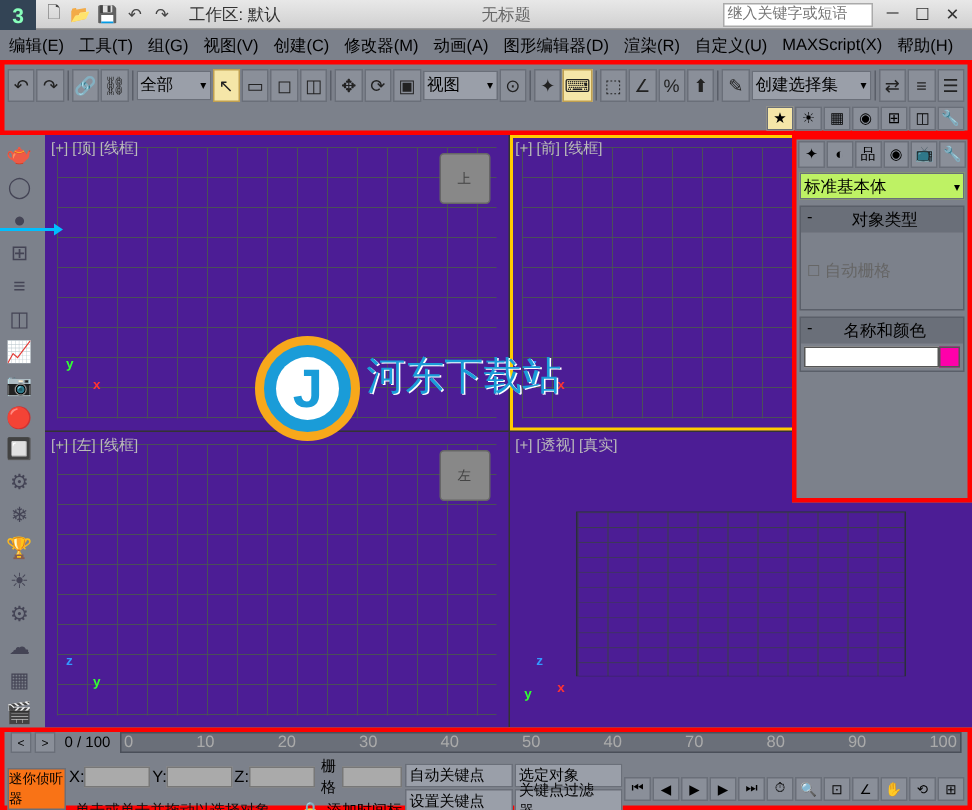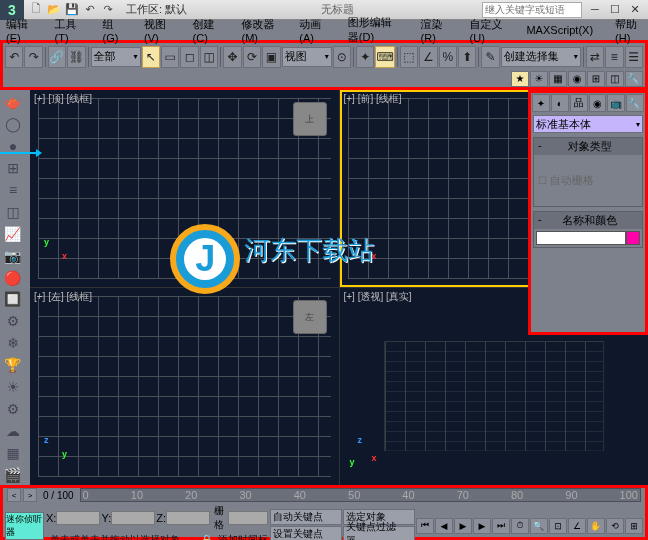--- a/index.html
+++ b/index.html
@@ -6,64 +6,64 @@
 body{width:648px;height:540px;background:#7c818b;overflow:hidden;position:relative}
 .titlebar{height:20px;background:linear-gradient(#e8e8e8,#d0d0d0);display:flex;align-items:center;border-bottom:1px solid #888}
 .titlebar .logo{width:24px;height:20px;background:#345;display:flex;align-items:center;justify-content:center;color:#8fb;font-weight:bold;font-size:14px}
 .titlebar .qat{display:flex;gap:2px;padding:0 4px}
 .titlebar .qat span{width:16px;height:16px;display:flex;align-items:center;justify-content:center;color:#444}
 .titlebar .workspace{color:#333;padding:0 6px}
 .titlebar .title{flex:1;text-align:center;color:#666}
 .titlebar .searchbox{width:100px;height:16px;background:#fff;border:1px solid #aaa;font-size:10px;padding:0 2px;color:#999}
 .titlebar .wincontrols{display:flex;gap:2px;padding:0 4px}
 .titlebar .wincontrols span{width:18px;text-align:center;color:#333}
-.menubar{height:20px;background:#7c818b;display:flex;align-items:center;padding:0 2px;gap:14px;color:#000}
+.menubar{height:20px;background:#7c818b;display:flex;align-items:center;padding:0 2px;gap:2px;color:#000}
 .menubar span{padding:2px 4px;font-size:11px}
 .toolbar{height:30px;background:#7c818b;border-top:3px solid red;border-left:3px solid red;border-right:3px solid red;display:flex;align-items:center;padding:2px;gap:1px}
 .tb-btn{width:22px;height:22px;background:#8a8f99;border:1px solid #6a6f79;display:flex;align-items:center;justify-content:center;font-size:12px;color:#222}
 .tb-btn.active{background:#f5e6a8;border:1px solid #c0a050}
 .tb-sep{width:1px;height:20px;background:#5a5f69;margin:0 1px}
 .tb-dropdown{height:20px;background:#9a9fa9;border:1px solid #6a6f79;padding:0 2px;font-size:11px;display:flex;align-items:center;min-width:50px}
 .tb-dropdown::after{content:"▾";margin-left:auto;font-size:8px}
 .annotations{height:20px;background:#7c818b;border-bottom:3px solid red;border-left:3px solid red;border-right:3px solid red;display:flex;align-items:center;justify-content:flex-end;padding:2px;gap:1px}
 .ann-btn{width:18px;height:16px;background:#8a8f99;border:1px solid #6a6f79;display:flex;align-items:center;justify-content:center;font-size:10px}
 .ann-btn.gold{background:#f5e6a8}
 .main{position:absolute;top:90px;left:30px;right:0;bottom:55px;display:flex}
 .leftbar{position:absolute;top:90px;left:2px;width:26px;bottom:55px;display:flex;flex-direction:column;gap:1px;padding-top:2px}
 .leftbar .lb-btn{width:22px;height:22px;background:transparent;display:flex;align-items:center;justify-content:center;font-size:14px;color:#445}
 .viewports{flex:1;display:grid;grid-template-columns:1fr 1fr;grid-template-rows:1fr 1fr;gap:1px;background:#333;position:relative}
-.viewport{background:#0f172a;position:relative;overflow:hidden}
+.viewport{background:#4c1d95;position:relative;overflow:hidden}
 .viewport.active{outline:2px solid #ffcc00;outline-offset:-2px}
 .vp-label{position:absolute;top:2px;left:4px;color:#bbb;font-size:10px;z-index:5}
 .vp-grid{position:absolute;inset:8px;background-image:linear-gradient(#4a4f59 1px,transparent 1px),linear-gradient(90deg,#4a4f59 1px,transparent 1px);background-size:20px 20px}
 .vp-axis{position:absolute;bottom:10px;left:10px;width:40px;height:40px}
 .vp-axis .ax{position:absolute;font-size:9px;font-weight:bold}
 .vp-cube{position:absolute;top:12px;right:12px;width:34px;height:34px;background:#888;border:1px solid #666;display:flex;align-items:center;justify-content:center;color:#444;font-size:9px;border-radius:3px}
 .persp-floor{position:absolute;left:50%;top:55%;transform:translate(-50%,-50%) rotateX(60deg);width:220px;height:220px;background-image:linear-gradient(#3a3f49 1px,transparent 1px),linear-gradient(90deg,#3a3f49 1px,transparent 1px);background-size:20px 20px;border:1px solid #2a2f39}
 .rightpanel{width:120px;background:#7c818b;border:3px solid red;display:flex;flex-direction:column;position:absolute;right:0;top:0;bottom:38%}
 .rp-tabs{height:20px;display:flex;gap:1px;padding:1px;justify-content:flex-end}
 .rp-tab{width:18px;height:18px;background:#8a8f99;border:1px solid #6a6f79;display:flex;align-items:center;justify-content:center;font-size:10px}
-.rp-dropdown{margin:2px;height:18px;background:#c4b5fd;border:1px solid #6a6f79;padding:0 2px;display:flex;align-items:center;font-size:11px}
+.rp-dropdown{margin:2px;height:18px;background:#bef264;border:1px solid #6a6f79;padding:0 2px;display:flex;align-items:center;font-size:11px}
 .rp-dropdown::after{content:"▾";margin-left:auto;font-size:8px}
 .rp-section{margin:2px;border:1px solid #5a5f69;background:#7c818b}
 .rp-section-title{background:#6a6f79;padding:1px 4px;font-size:11px;text-align:center;color:#000}
 .rp-checkbox{padding:18px 4px;font-size:10px;color:#666}
 .rp-grid{display:grid;grid-template-columns:1fr 1fr;gap:1px;padding:1px}
 .rp-grid button{height:18px;background:#9a9fa9;border:1px solid #6a6f79;font-size:11px;padding:0}
 .rp-colorswatch{height:14px;margin:2px;display:flex}
 .rp-colorswatch .sw{flex:1;background:#fff;border:1px solid #555}
 .rp-colorswatch .sw.pink{flex:0 0 14px;background:#f0a}
 .bottompanel{position:absolute;bottom:0;left:0;right:0;height:55px;background:#7c818b;border:3px solid red;display:flex;flex-direction:column}
 .timeline{height:18px;display:flex;align-items:center;padding:0 4px;gap:2px}
 .timeline .tl-btn{width:14px;height:14px;background:#8a8f99;border:1px solid #6a6f79;font-size:8px;display:flex;align-items:center;justify-content:center}
 .timeline .tl-frame{padding:0 4px;font-size:10px}
 .timeline .tl-track{flex:1;height:14px;background:#6a6f79;border:1px solid #4a4f59;position:relative}
 .timeline .tl-ticks{position:absolute;inset:0;display:flex;justify-content:space-between;padding:0 2px;align-items:flex-end;font-size:8px;color:#aaa}
 .statusbar{display:flex;align-items:center;padding:2px;gap:2px;flex:1}
-.status-mini{width:54px;height:28px;background:#5eead4;border:1px solid #6a6f79;font-size:9px;display:flex;align-items:center;justify-content:center}
+.status-mini{width:54px;height:28px;background:#f97316;border:1px solid #6a6f79;font-size:9px;display:flex;align-items:center;justify-content:center}
 .status-coords{display:flex;gap:1px}
 .status-coords div{display:flex;align-items:center;font-size:10px}
 .status-coords input{width:44px;height:14px;background:#aaa;border:1px solid #777;font-size:10px;padding:0 1px}
 .status-msg{flex:1;font-size:10px;color:#111;padding:0 4px}
 .status-right{display:flex;gap:1px;align-items:center}
 .status-right .sb-btn{width:18px;height:16px;background:#8a8f99;border:1px solid #6a6f79;font-size:9px;display:flex;align-items:center;justify-content:center}
 .status-right .sb-dropdown{width:72px;height:16px;background:#9a9fa9;border:1px solid #6a6f79;font-size:10px;padding:0 2px;display:flex;align-items:center}
 .watermark{position:absolute;top:48%;left:42%;transform:translate(-50%,-50%);z-index:20;text-align:center;pointer-events:none}
 .watermark .wm-logo{width:70px;height:70px;border-radius:50%;background:#1a9cd8;border:6px solid #f7a81b;margin:0 auto;position:relative}
 .watermark .wm-logo::before{content:"";position:absolute;inset:8px;background:#fff;border-radius:50%}

